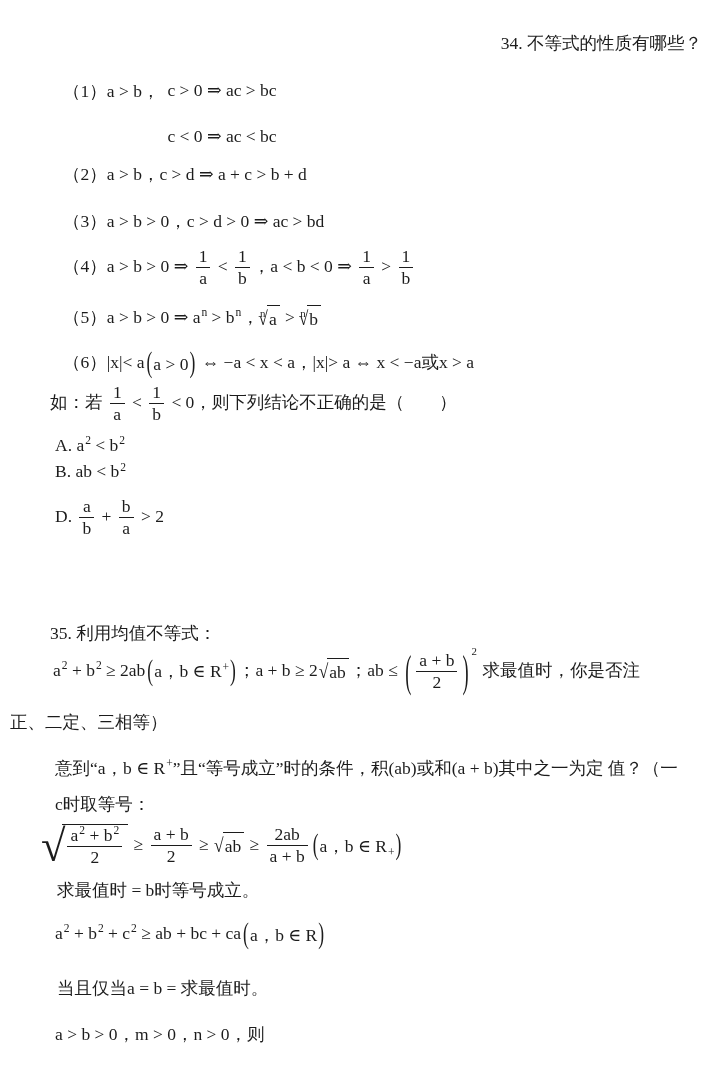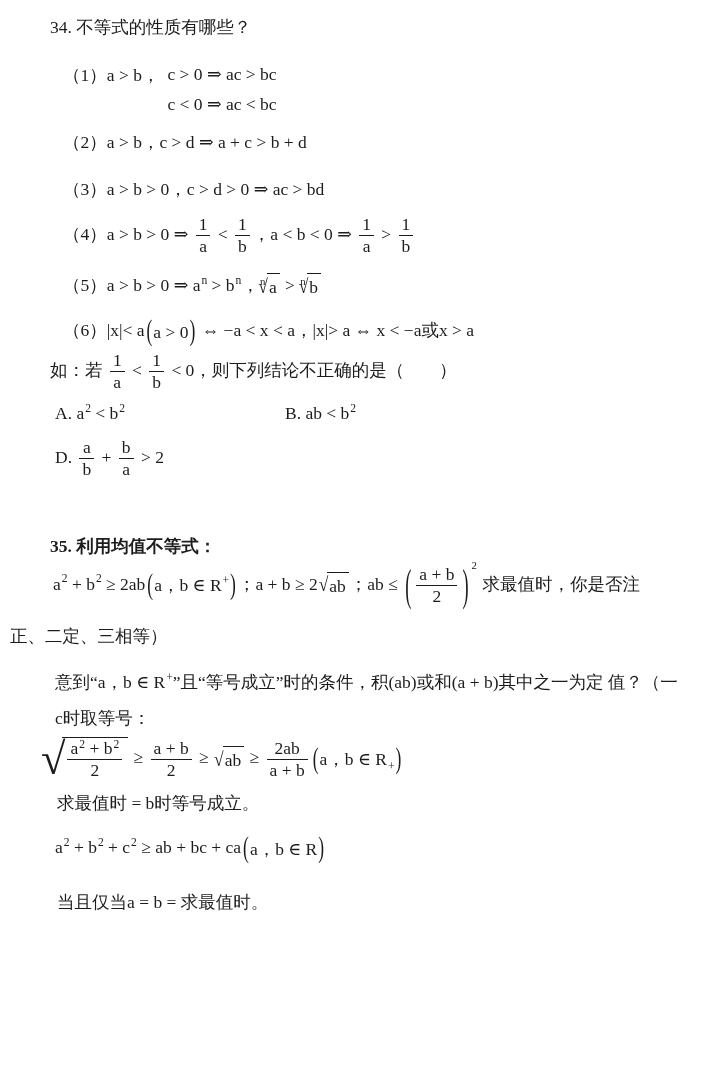--- a/index.html
+++ b/index.html
@@ -18,44 +18,44 @@
   .frac { display: inline-flex; flex-direction: column; text-align: center; vertical-align: middle; margin: 0 3px; line-height: 1.2; }
   .frac .num { border-bottom: 1.3px solid currentColor; padding: 0 3px; }
   .frac .den { padding: 0 3px; }
   
   .sqrt { display: inline-flex; align-items: center; vertical-align: middle; margin: 0 1px; }
   .sqrt .rad { line-height: 1; margin-right: -1px; transform: scaleY(1.12); transform-origin: center; }
   .sqrt .rc { border-top: 1.3px solid currentColor; padding: 0 3px 0 2px; }
   .sqrt.bg .rad { font-size: 2.55em; transform: none; line-height: 0.95; margin-right: -3px; }
   .sqrt .ridx { font-size: 0.62em; transform: translateY(-0.5em); margin-right: -7px; position: relative; z-index: 1; }
   
-  .stk { display: inline-flex; flex-direction: column; vertical-align: middle; row-gap: 4px; margin-left: 8px; text-align: left; }
+  .stk { display: inline-flex; flex-direction: column; vertical-align: middle; row-gap: 20px; margin-left: 8px; text-align: left; }
   .stk > span { line-height: 1.45; }
   .stack-line { display: flex; align-items: flex-start; }
   
   .bp { display: inline-flex; align-items: center; vertical-align: middle; margin: 0 1px; }
   .bp .pp { display: inline-block; transform: scaleY(1.65); line-height: 1.1; margin: 0 1px; }
   .bp.bg .pp { transform: scaleY(2.45); font-size: 1.05em; margin: 0 2px; }
   .bp .pc { display: inline-block; }
   .bp .bpe { align-self: flex-start; font-size: 0.62em; margin-top: -7px; margin-left: 1px; }
   
-  .l-title34 { margin-top: 2px; }
+  .l-title34 { margin-top: 18px; text-align: right; }
   .l-p1 { margin-top: 22px; padding-left: 13px; }
   .l-p2 { margin-top: 12px; padding-left: 13px; }
   .l-p3 { margin-top: 21px; padding-left: 13px; }
   .l-p4 { margin-top: 11px; padding-left: 13px; }
   .l-p5 { margin-top: 15px;  padding-left: 13px; }
   .l-p6 { margin-top: 17px; padding-left: 13px; }
   .l-example { margin-top: 5px; }
   .opt-row { display: flex; padding-left: 5px; }
   .opt-row > .opt-left { width: 230px; }
-  .l-optrow1 { margin-top: 7px; }
+  .l-optrow1 { margin-top: 7px; flex-direction: column; }
   .l-optrow2 { margin-top: 11px; }
   .l-answer { margin-top: 4px; }
-  .l-title35 { margin-top: 53px; font-weight: bold; }
+  .l-title35 { margin-top: 81px; }
   .l-f35 { margin-top: 4px; padding-left: 3px; }
   .l-para1 { margin-top: 20px; padding-left: 5px; }
   .l-para2 { margin-top: 16px; margin-left: -40px; }
   .l-note { margin-top: 10px; padding-left: 5px; }
   .l-chain { margin-top: 6px; margin-left: -10px; }
   .l-cond1 { margin-top: 9px; padding-left: 7px; }
   .l-f2 { margin-top: 17px; padding-left: 5px; }
   .l-cond2 { margin-top: 27px; padding-left: 7px; }
   .l-last { margin-top: 20px; padding-left: 5px; }
 </style>
@@ -158,13 +158,14 @@
         <span class="pc">a，b ∈ R<span class="sub">+</span></span>
         <span class="pp">)</span>
       </span></div>
   <div class="line l-cond1">求最值时 = b时等号成立。</div>
   <div class="line l-f2">a<span class="sup">2</span> + b<span class="sup">2</span> + c<span class="sup">2</span> ≥ ab + bc + ca<span class="bp">
         <span class="pp">(</span>
         <span class="pc">a，b ∈ R</span>
         <span class="pp">)</span>
       </span></div>
   <div class="line l-cond2">当且仅当a = b = 求最值时。</div>
+  <div class="line l-last">a &gt; b &gt; 0，m &gt; 0，n &gt; 0，则</div>
 </div>
 
 </body></html>

